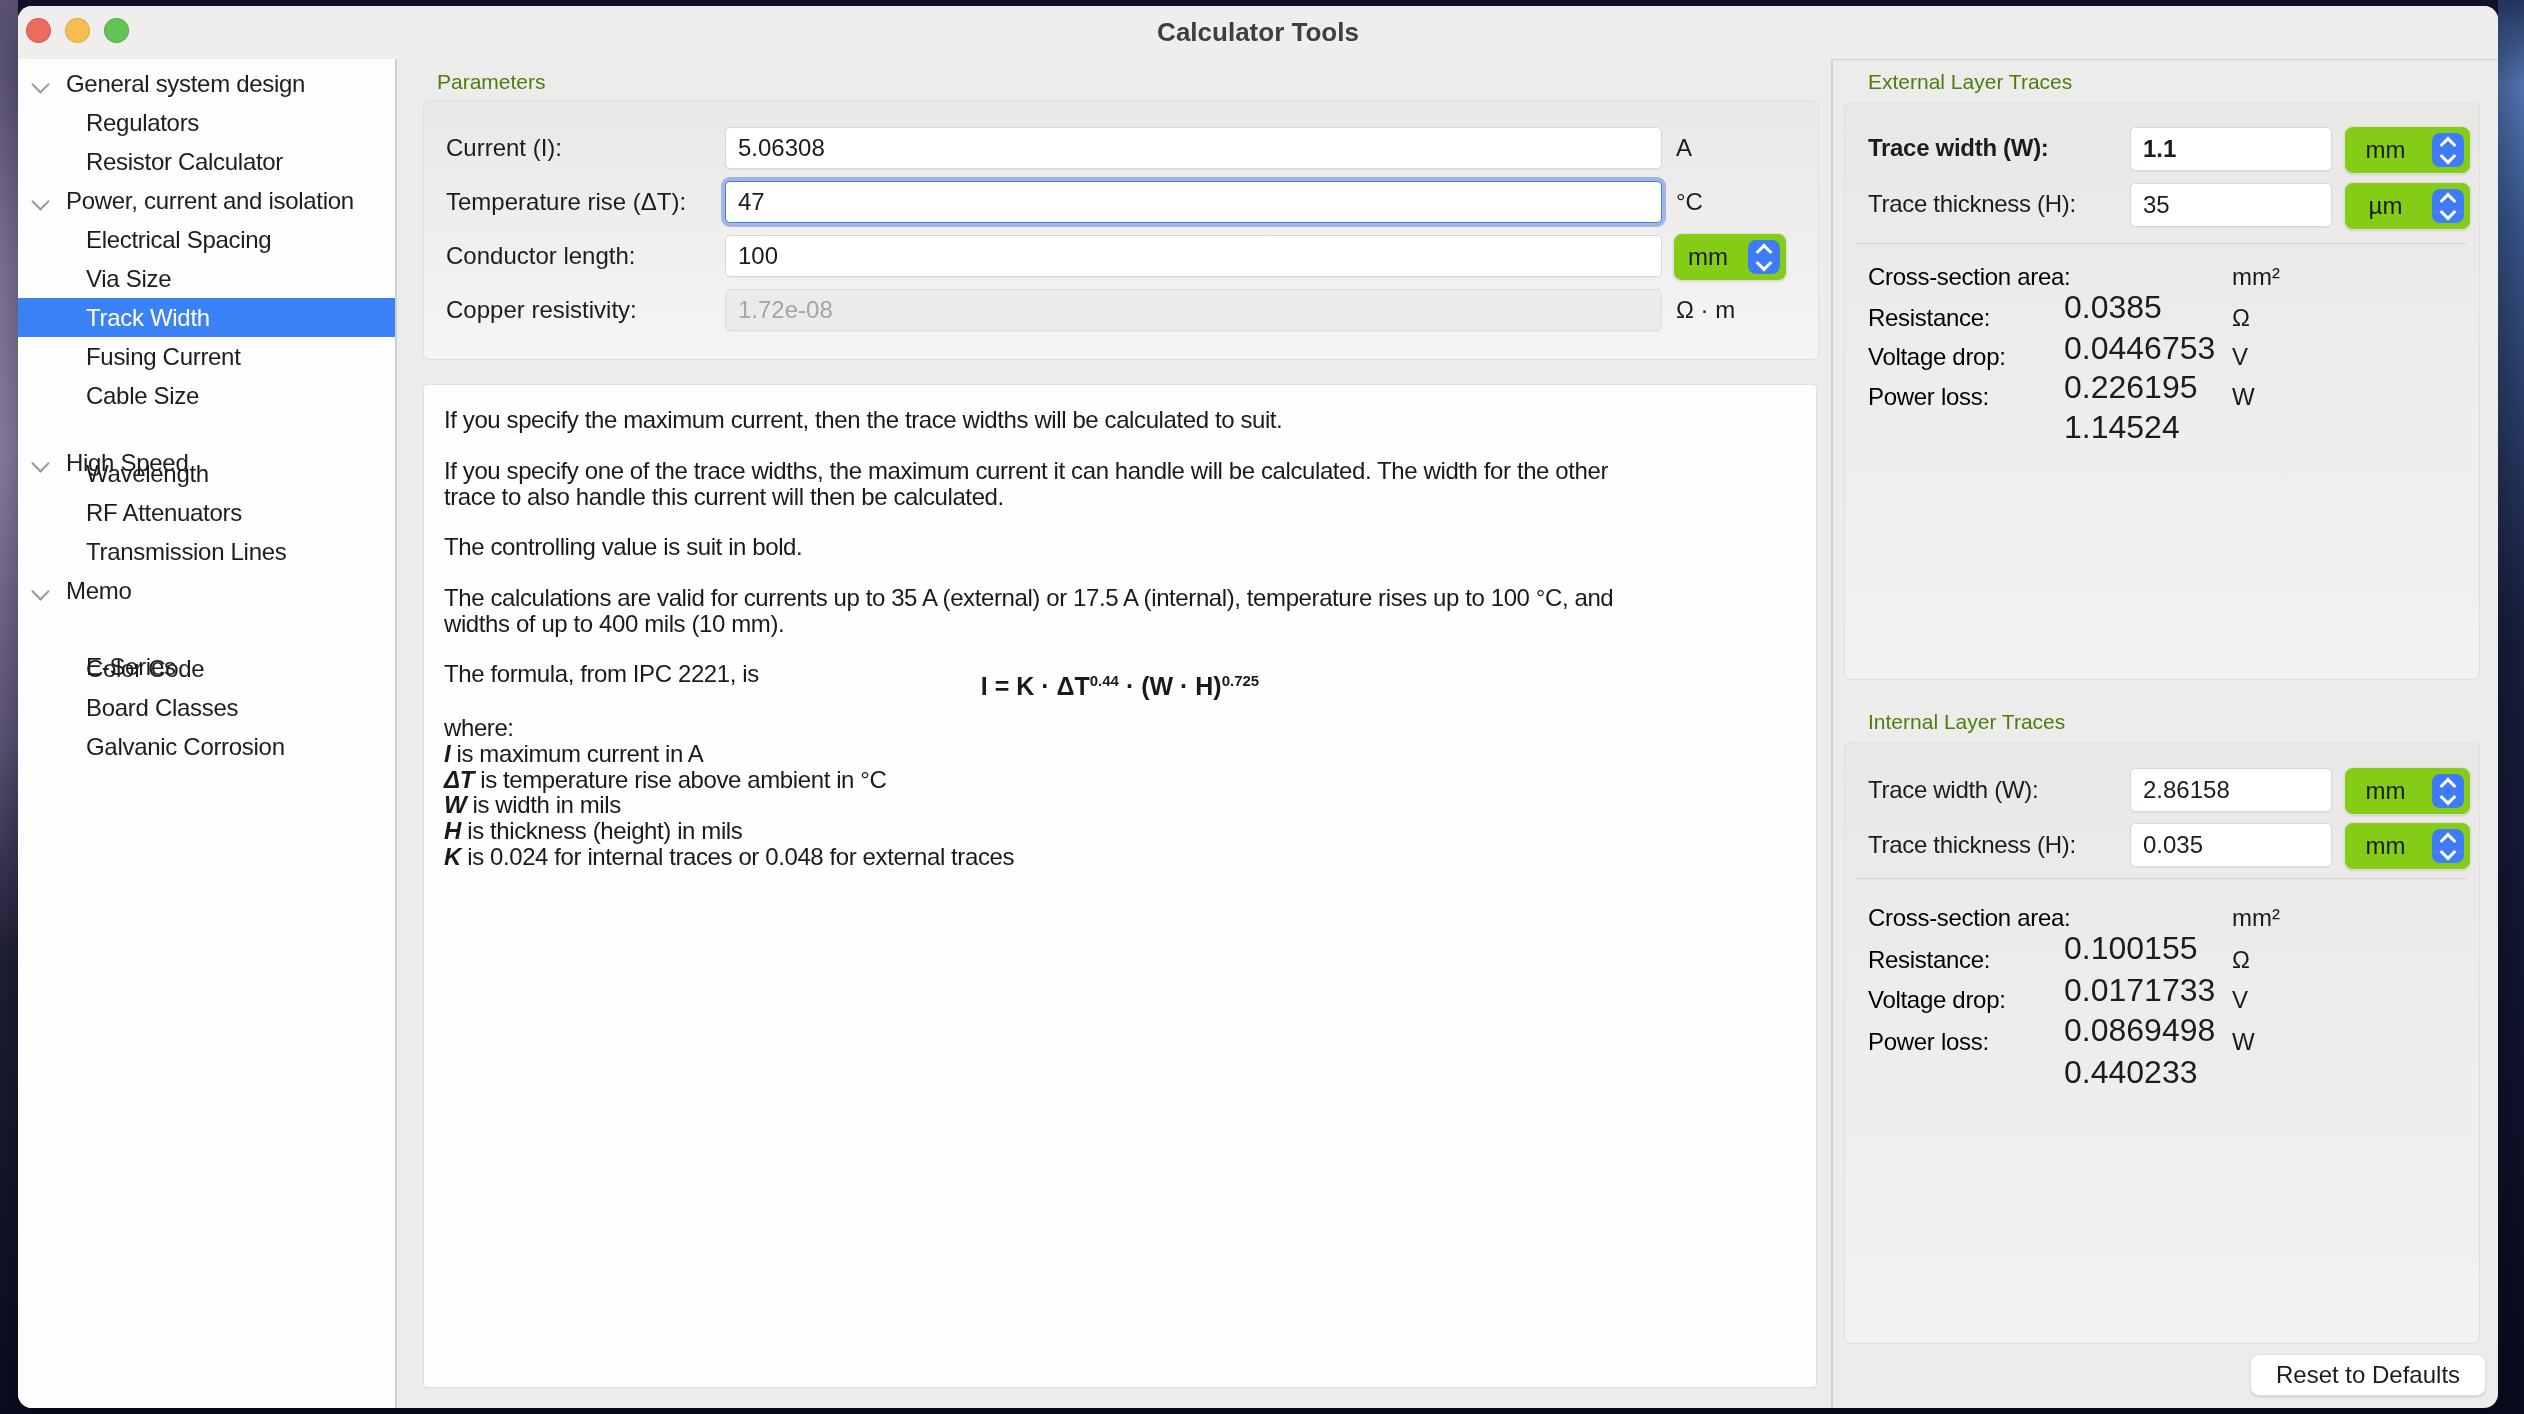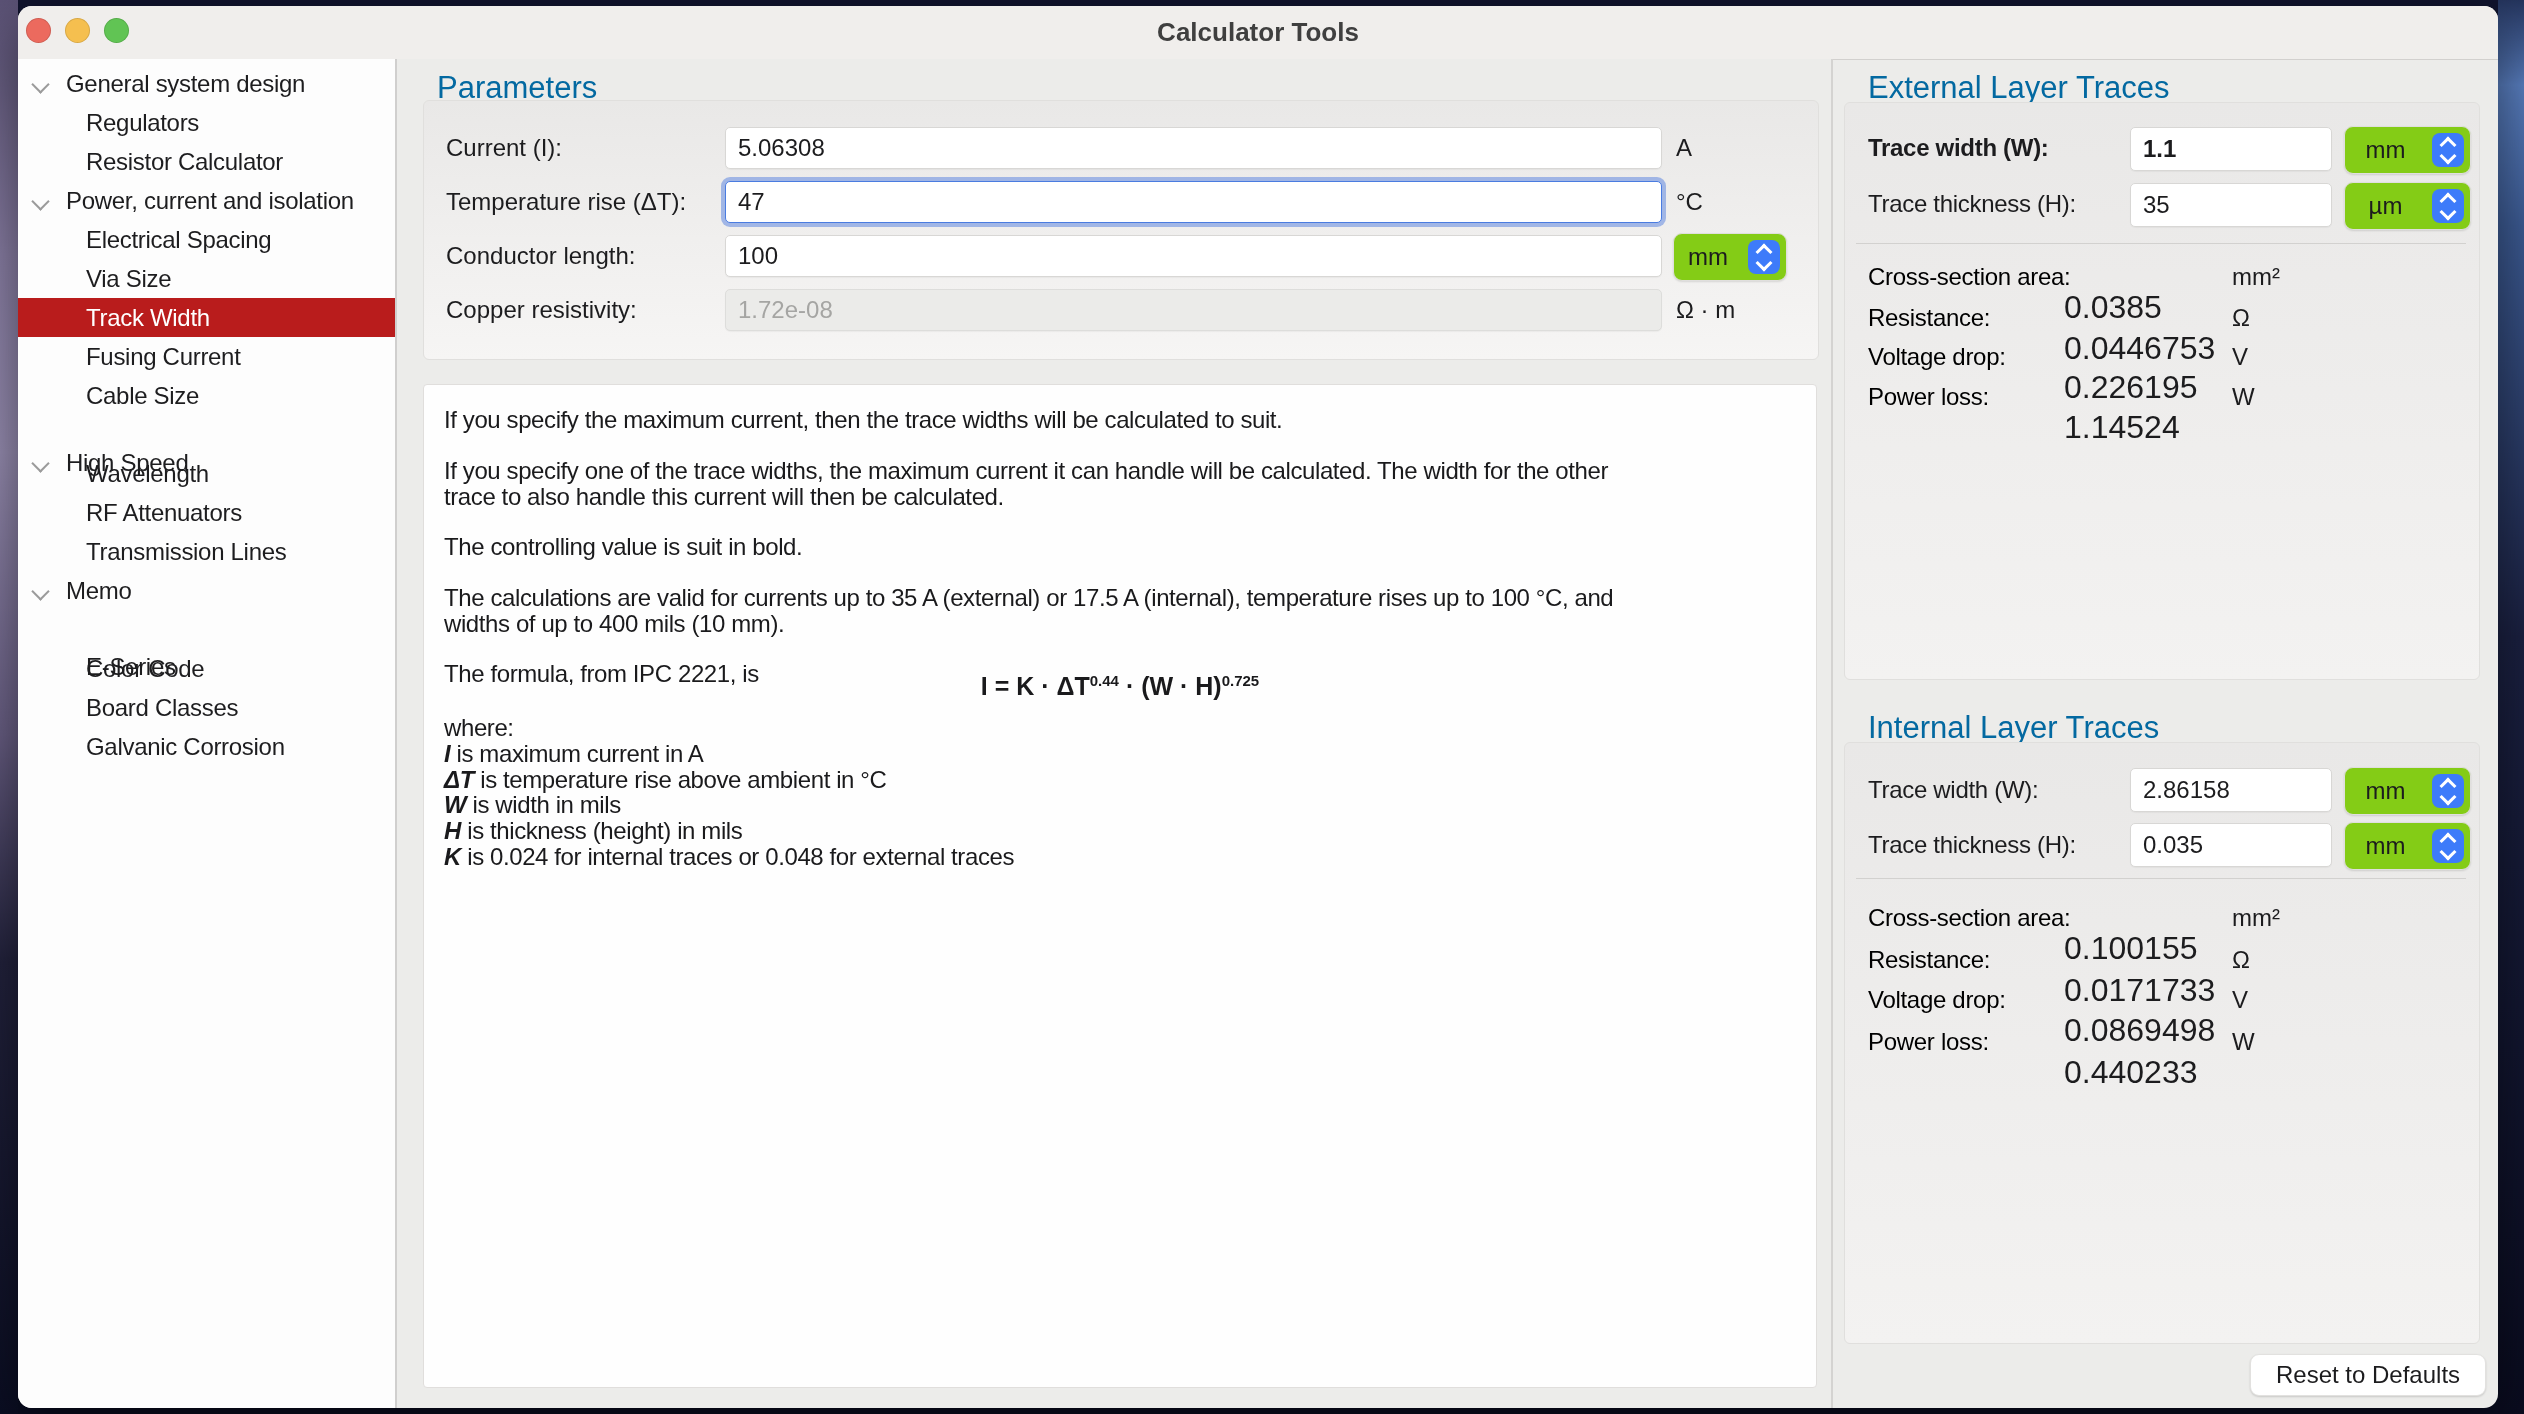--- a/index.html
+++ b/index.html
@@ -15,26 +15,26 @@
   #titlebar{position:absolute;left:0;top:0;width:100%;height:53px;background:#f0eeec;border-bottom:1px solid #d2d0ce;}
   #window-title{position:absolute;left:0;top:0;width:100%;height:53px;line-height:53px;text-align:center;font-size:26px;font-weight:700;color:#3f3f3f;}
   .light{position:absolute;top:12px;width:25px;height:25px;border-radius:50%;box-shadow:inset 0 0 0 1px rgba(0,0,0,0.12);}
 
   
   #sidebar{position:absolute;left:0;top:53px;width:377px;height:1349px;background:#fdfdfd;}
   #sidebar-divider{position:absolute;left:377px;top:53px;width:2px;height:1349px;background:#d0cfce;}
   .tree-row{position:absolute;left:0;width:377px;height:39px;line-height:39px;font-size:24px;letter-spacing:-0.3px;color:#1d1d1f;white-space:nowrap;}
   .tree-row .lbl-top{position:absolute;left:48px;}
   .tree-row .lbl-child{position:absolute;left:68px;}
-  .tree-row.selected{background:#b91c1c;color:#ffffff;}
+  .tree-row.selected{background:#3b82f6;color:#ffffff;}
   .tchev{position:absolute;left:16px;top:14px;width:11px;height:11px;border:solid #9b9b9b;border-width:0 2.5px 2.5px 0;transform:rotate(45deg);}
 
   
   #main{position:absolute;left:379px;top:53px;width:1434px;height:1349px;background:#ececea;}
-  .group-title{position:absolute;font-size:31px;color:#0369a1;white-space:nowrap;}
+  .group-title{position:absolute;font-size:21px;color:#4d7c0f;white-space:nowrap;}
   #params-box{position:absolute;left:405px;top:94px;width:1394px;height:258px;background:linear-gradient(180deg,#e9e8e7,#f6f5f4);border:1px solid #e0dfdd;border-radius:6px;}
   .p-label{position:absolute;left:428px;height:30px;line-height:30px;font-size:24px;color:#1c1c1e;white-space:nowrap;}
   .field{position:absolute;box-sizing:border-box;background:#ffffff;border:1px solid #d8d7d5;border-radius:5px;font-family:"Liberation Sans",sans-serif;font-size:24px;color:#1c1c1e;padding:0 12px;outline:none;box-shadow:0 1px 1px rgba(0,0,0,0.04);}
   .field.p{left:707px;width:937px;height:42px;}
   .field--focus{border:1px solid #4a7ce0;box-shadow:0 0 0 4px rgba(96,136,224,0.55);}
   .field--disabled{background:#ebebe9;border-color:#dddddb;color:#a5a5a3;}
   .p-unit{position:absolute;left:1658px;height:30px;line-height:30px;font-size:24px;color:#1c1c1e;white-space:nowrap;}
   .combo{position:absolute;background:#84cc16;border:1px solid #e0dfdd;border-radius:9px;box-shadow:0 1px 2px rgba(0,0,0,0.12);}
   .combo-label{position:absolute;left:0;right:44px;top:0;bottom:0;text-align:center;font-size:24px;color:#1c1c1e;display:flex;align-items:center;justify-content:center;}
   .stepper{position:absolute;right:6px;top:50%;transform:translateY(-50%);width:32px;height:34px;border-radius:8px;background:#3d7bfa;display:flex;flex-direction:column;align-items:center;justify-content:center;}

